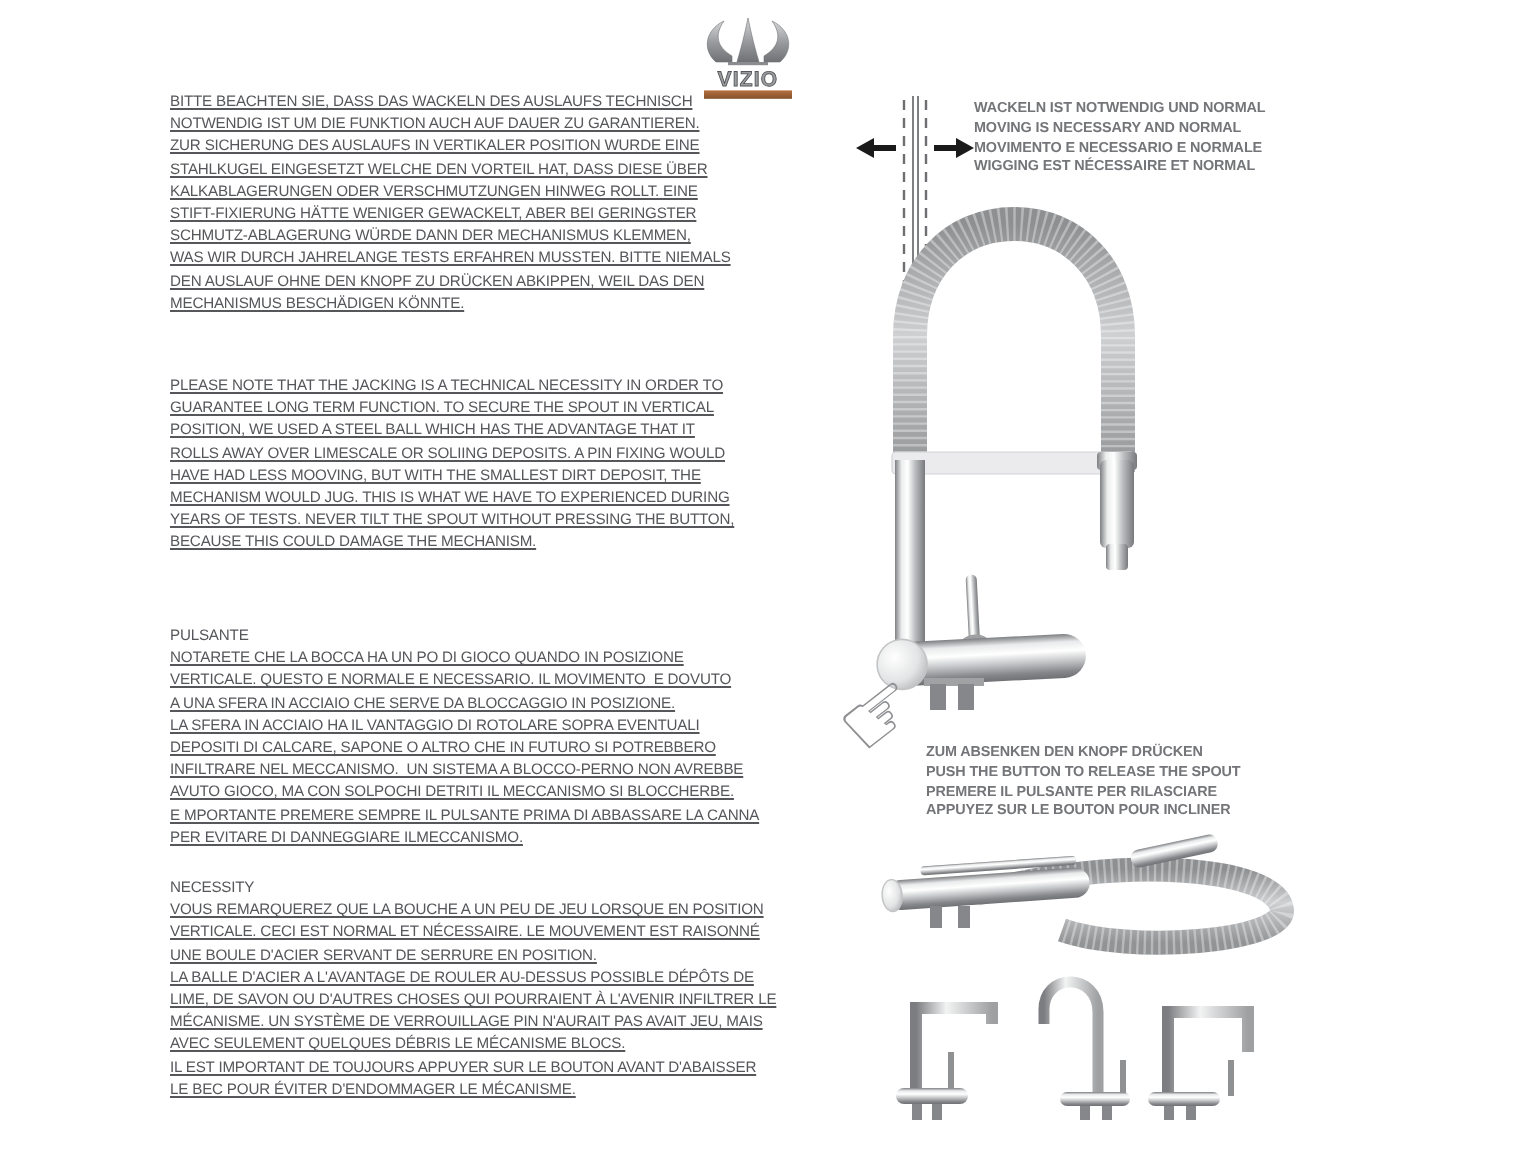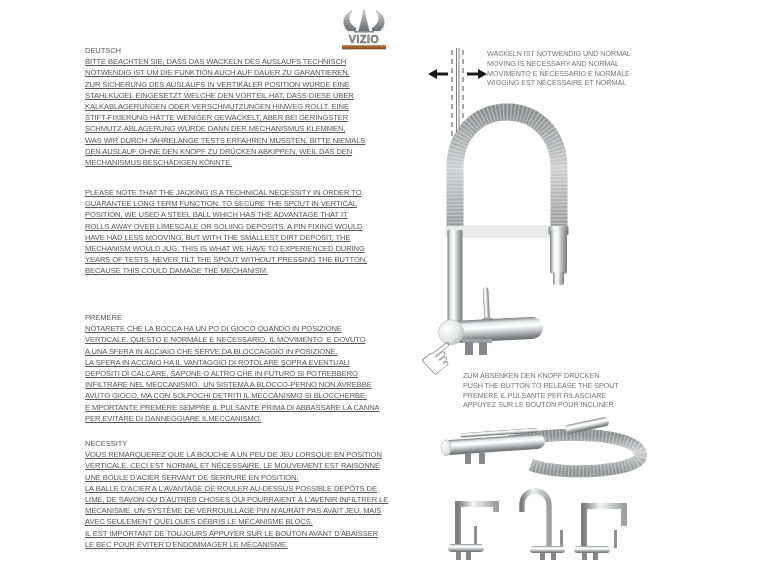--- a/index.html
+++ b/index.html
@@ -2,23 +2,23 @@
 <html><head>
 <meta charset="utf-8">
 <style>
   html,body{margin:0;padding:0;background:#ffffff;}
   .page{position:relative;width:770px;height:578px;background:#ffffff;overflow:hidden;
         font-family:"Liberation Sans",sans-serif;}
   .tsec{position:absolute;left:85px;width:362px;color:#56575b;
         font-size:7.6px;line-height:11.2px;letter-spacing:-0.1px;}
   .tsec .ttl{white-space:pre;}
   .tsec .bod{white-space:pre;text-decoration:underline;}
-  .ann{position:absolute;font-weight:normal;color:#737578;
+  .ann{position:absolute;font-weight:bold;color:#737578;
        font-size:7.2px;line-height:9.8px;letter-spacing:-0.05px;white-space:pre;}
-  .logo{position:absolute;left:335px;top:8px;width:58px;height:43px;}
+  .logo{position:absolute;left:345px;top:8px;width:58px;height:43px;}
   .figs{position:absolute;left:418px;top:40px;width:265px;height:538px;}
   .hand{position:absolute;left:414px;top:330px;width:52px;height:56px;
         font-family:"DejaVu Sans",sans-serif;font-size:44px;color:#8f9093;
         transform:rotate(-38deg);line-height:56px;text-align:center;user-select:none;}
 </style>
 </head>
 <body>
 
 <div class="page">
 
@@ -40,21 +40,20 @@
         <path d="M45 23 C52 17 50.5 7 41 2.5 C46 9.5 44.5 15.5 37 20 L37 23 Z" fill="url(#lgGrad)" stroke="#6f7174" stroke-width="0.3"></path>
         <path d="M29 1 C27.4 9 25.4 16.5 23.5 23 L34.5 23 C32.6 16.5 30.6 9 29 1 Z" fill="url(#lgGrad)" stroke="#6f7174" stroke-width="0.3"></path>
         <rect x="19" y="23" width="20" height="1.6" fill="#8a8c8f"></rect>
       </g>
       <text x="29" y="35" text-anchor="middle" font-family="Liberation Sans, sans-serif" font-size="10.5" font-weight="bold" letter-spacing="0.6" fill="#9b9da0" stroke="#55575a" stroke-width="0.45">VIZIO</text>
       <rect x="7" y="37.2" width="44" height="4.2" fill="url(#barGrad)"></rect>
     </svg>
   </div>
 
   <div class="tsec" style="top:45px">
-    <div class="ttl">DEUTSCH</div>
     <div class="bod">BITTE BEACHTEN SIE, DASS DAS WACKELN DES AUSLAUFS TECHNISCH
 NOTWENDIG IST UM DIE FUNKTION AUCH AUF DAUER ZU GARANTIEREN.
 ZUR SICHERUNG DES AUSLAUFS IN VERTIKALER POSITION WURDE EINE
 STAHLKUGEL EINGESETZT WELCHE DEN VORTEIL HAT, DASS DIESE ÜBER
 KALKABLAGERUNGEN ODER VERSCHMUTZUNGEN HINWEG ROLLT. EINE
 STIFT-FIXIERUNG HÄTTE WENIGER GEWACKELT, ABER BEI GERINGSTER
 SCHMUTZ-ABLAGERUNG WÜRDE DANN DER MECHANISMUS KLEMMEN,
 WAS WIR DURCH JAHRELANGE TESTS ERFAHREN MUSSTEN. BITTE NIEMALS
 DEN AUSLAUF OHNE DEN KNOPF ZU DRÜCKEN ABKIPPEN, WEIL DAS DEN
 MECHANISMUS BESCHÄDIGEN KÖNNTE.</div>
@@ -63,21 +62,21 @@
     <div class="bod">PLEASE NOTE THAT THE JACKING IS A TECHNICAL NECESSITY IN ORDER TO
 GUARANTEE LONG TERM FUNCTION. TO SECURE THE SPOUT IN VERTICAL
 POSITION, WE USED A STEEL BALL WHICH HAS THE ADVANTAGE THAT IT
 ROLLS AWAY OVER LIMESCALE OR SOLIING DEPOSITS. A PIN FIXING WOULD
 HAVE HAD LESS MOOVING, BUT WITH THE SMALLEST DIRT DEPOSIT, THE
 MECHANISM WOULD JUG. THIS IS WHAT WE HAVE TO EXPERIENCED DURING
 YEARS OF TESTS. NEVER TILT THE SPOUT WITHOUT PRESSING THE BUTTON,
 BECAUSE THIS COULD DAMAGE THE MECHANISM.</div>
   </div>
   <div class="tsec" style="top:312px">
-    <div class="ttl">PREMERE</div>
+    <div class="ttl">PULSANTE</div>
     <div class="bod">NOTARETE CHE LA BOCCA HA UN PO DI GIOCO QUANDO IN POSIZIONE
 VERTICALE. QUESTO E NORMALE E NECESSARIO. IL MOVIMENTO  E DOVUTO
 A UNA SFERA IN ACCIAIO CHE SERVE DA BLOCCAGGIO IN POSIZIONE.
 LA SFERA IN ACCIAIO HA IL VANTAGGIO DI ROTOLARE SOPRA EVENTUALI
 DEPOSITI DI CALCARE, SAPONE O ALTRO CHE IN FUTURO SI POTREBBERO
 INFILTRARE NEL MECCANISMO.  UN SISTEMA A BLOCCO-PERNO NON AVREBBE
 AVUTO GIOCO, MA CON SOLPOCHI DETRITI IL MECCANISMO SI BLOCCHERBE.
 E MPORTANTE PREMERE SEMPRE IL PULSANTE PRIMA DI ABBASSARE LA CANNA
 PER EVITARE DI DANNEGGIARE ILMECCANISMO.</div>
   </div>

